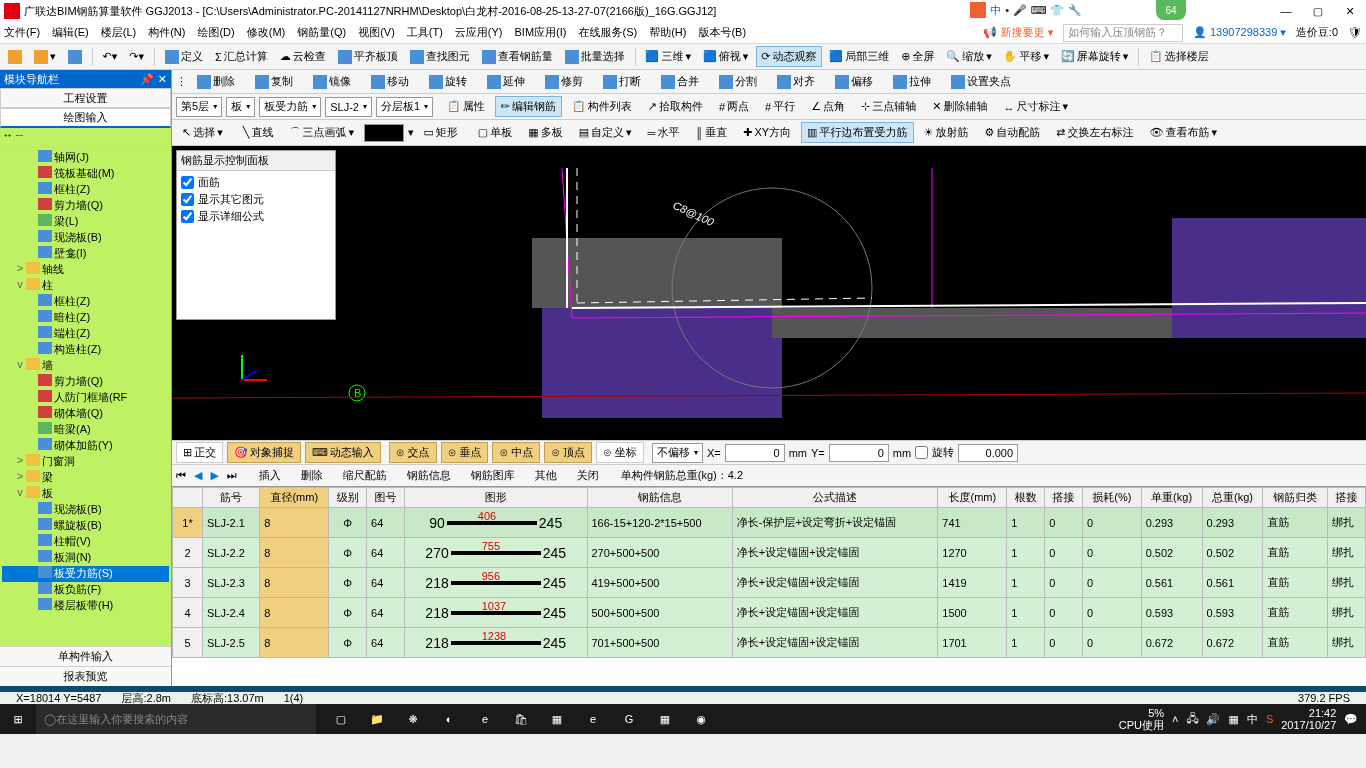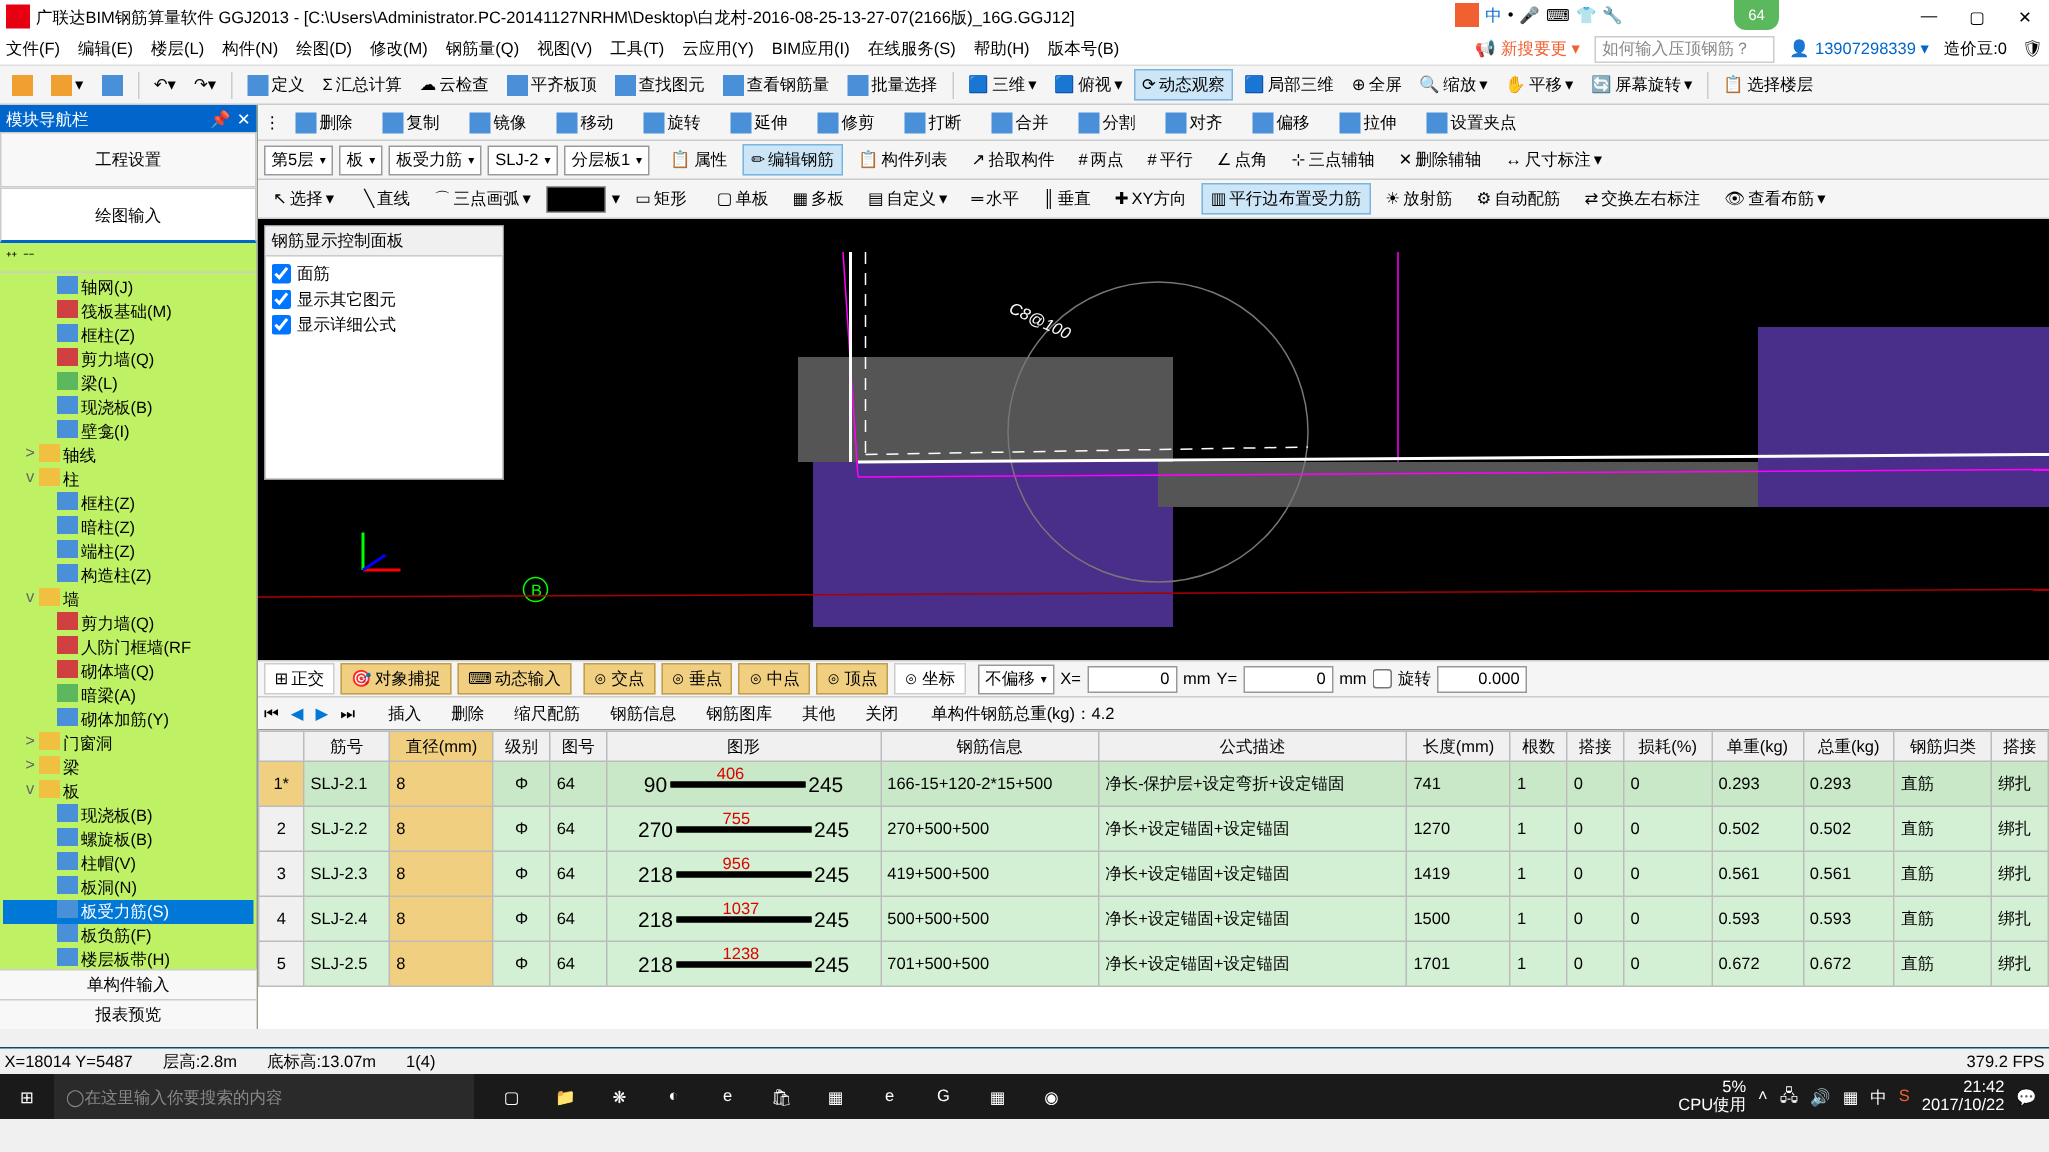--- a/index.html
+++ b/index.html
@@ -17,21 +17,21 @@
 .toolbar { height: 26px; background: #f5f5f5; display: flex; align-items: center; padding: 0 4px; gap: 4px; border-bottom: 1px solid #ccc; }
 .toolbar .tb-btn { display: flex; align-items: center; gap: 2px; padding: 2px 4px; cursor: pointer; white-space: nowrap; }
 .toolbar .sep { width: 1px; height: 18px; background: #ccc; margin: 0 2px; }
 .tb-icon { width: 14px; height: 14px; background: #4a90d9; display: inline-block; }
 .tb-icon.orange { background: #f0a030; }
 .main-area { display: flex; height: 616px; }
 .left-panel { width: 172px; background: #bef264; display: flex; flex-direction: column; border-right: 1px solid #999; }
 .panel-title { background: #0066cc; color: #fff; height: 18px; display: flex; align-items: center; padding: 0 4px; }
 .panel-title .controls { margin-left: auto; display: flex; gap: 4px; }
 .left-tabs { display: flex; flex-direction: column; }
-.left-tab { height: 37px; display: flex; align-items: center; justify-content: center; border: 1px solid #ccc; background: #f8f8f8; cursor: pointer; }
+.left-tab { height: 20px; display: flex; align-items: center; justify-content: center; border: 1px solid #ccc; background: #f8f8f8; cursor: pointer; }
 .left-tab.active { background: #fff; border-bottom: 2px solid #0066cc; }
 .mini-toolbar { height: 20px; display: flex; align-items: center; padding: 0 4px; gap: 4px; border-bottom: 1px solid #ccc; }
 .tree { flex: 1; overflow-y: auto; padding: 2px; }
 .tree-node { display: flex; align-items: flex-start; height: 16px; cursor: pointer; white-space: nowrap; }
 .tree-node .expand { width: 12px; text-align: center; color: #666; }
 .tree-node .node-icon { width: 14px; height: 12px; margin-right: 2px; }
 .tree-node.selected { background: #0078d7; color: #fff; }
 .indent-1 { padding-left: 12px; }
 .indent-2 { padding-left: 24px; }
 .folder { background: #f0c040; }
@@ -66,21 +66,21 @@
 .grid td { border: 1px solid #bbb; padding: 2px 4px; height: 30px; background: #d4f0d4; text-align: center; }
 .grid td.row-head { background: #f0f0f0; width: 30px; }
 .grid tr.sel td.row-head { background: #f0d080; }
 .grid tr.sel td { background: #c8e8c8; }
 .grid td.left { text-align: left; }
 .shape-cell { display: flex; align-items: center; justify-content: center; gap: 2px; }
 .shape-dim { font-size: 14px; }
 .shape-bar { width: 90px; height: 4px; background: #000; border: 1px solid #000; position: relative; }
 .shape-red { color: #d00; }
 .col-diameter { background: #f0d080 !important; }
-.status-bar { height: 18px; background: #f0f0f0; display: flex; align-items: center; padding: 0 3px; gap: 20px; border-top: 1px solid #0c4a6e; margin-top: 12px; }
+.status-bar { height: 18px; background: #f0f0f0; display: flex; align-items: center; padding: 0 16px; gap: 20px; border-top: 6px solid #0c4a6e; }
 .status-right { margin-left: auto; }
 .taskbar { height: 30px; background: #1a1a1a; display: flex; align-items: center; color: #fff; }
 .start-btn { width: 36px; height: 30px; display: flex; align-items: center; justify-content: center; }
 .task-search { flex: 0 0 280px; height: 30px; background: #2a2a2a; display: flex; align-items: center; padding: 0 8px; color: #888; }
 .task-icons { display: flex; gap: 2px; margin-left: 8px; }
 .task-icon { width: 34px; height: 30px; display: flex; align-items: center; justify-content: center; }
 .tray { margin-left: auto; display: flex; align-items: center; gap: 8px; padding: 0 8px; }
 .tray-time { text-align: right; line-height: 12px; font-size: 10px; }
 .badge-64 { position: absolute; top: 0; right: 180px; width: 30px; height: 20px; background: #5cb85c; color: #fff; border-radius: 0 0 8px 8px; display: flex; align-items: center; justify-content: center; font-size: 10px; }
 .ime-bar { position: absolute; top: 0; right: 280px; display: flex; align-items: center; gap: 4px; background: #fff; padding: 0 4px; height: 20px; }
@@ -694,17 +694,17 @@
         <div>CPU使用</div>
       </div>
     <span>˄</span>
     <span>🖧</span>
     <span>🔊</span>
     <span>▦</span>
     <span>中</span>
     <span style="color:#f06030">S</span>
     <div class="tray-time">
         <div>21:42</div>
-        <div>2017/10/22</div>
+        <div>2017/10/27</div>
       </div>
     <span>💬</span>
   </div>
 </div>
 
 </body></html>

